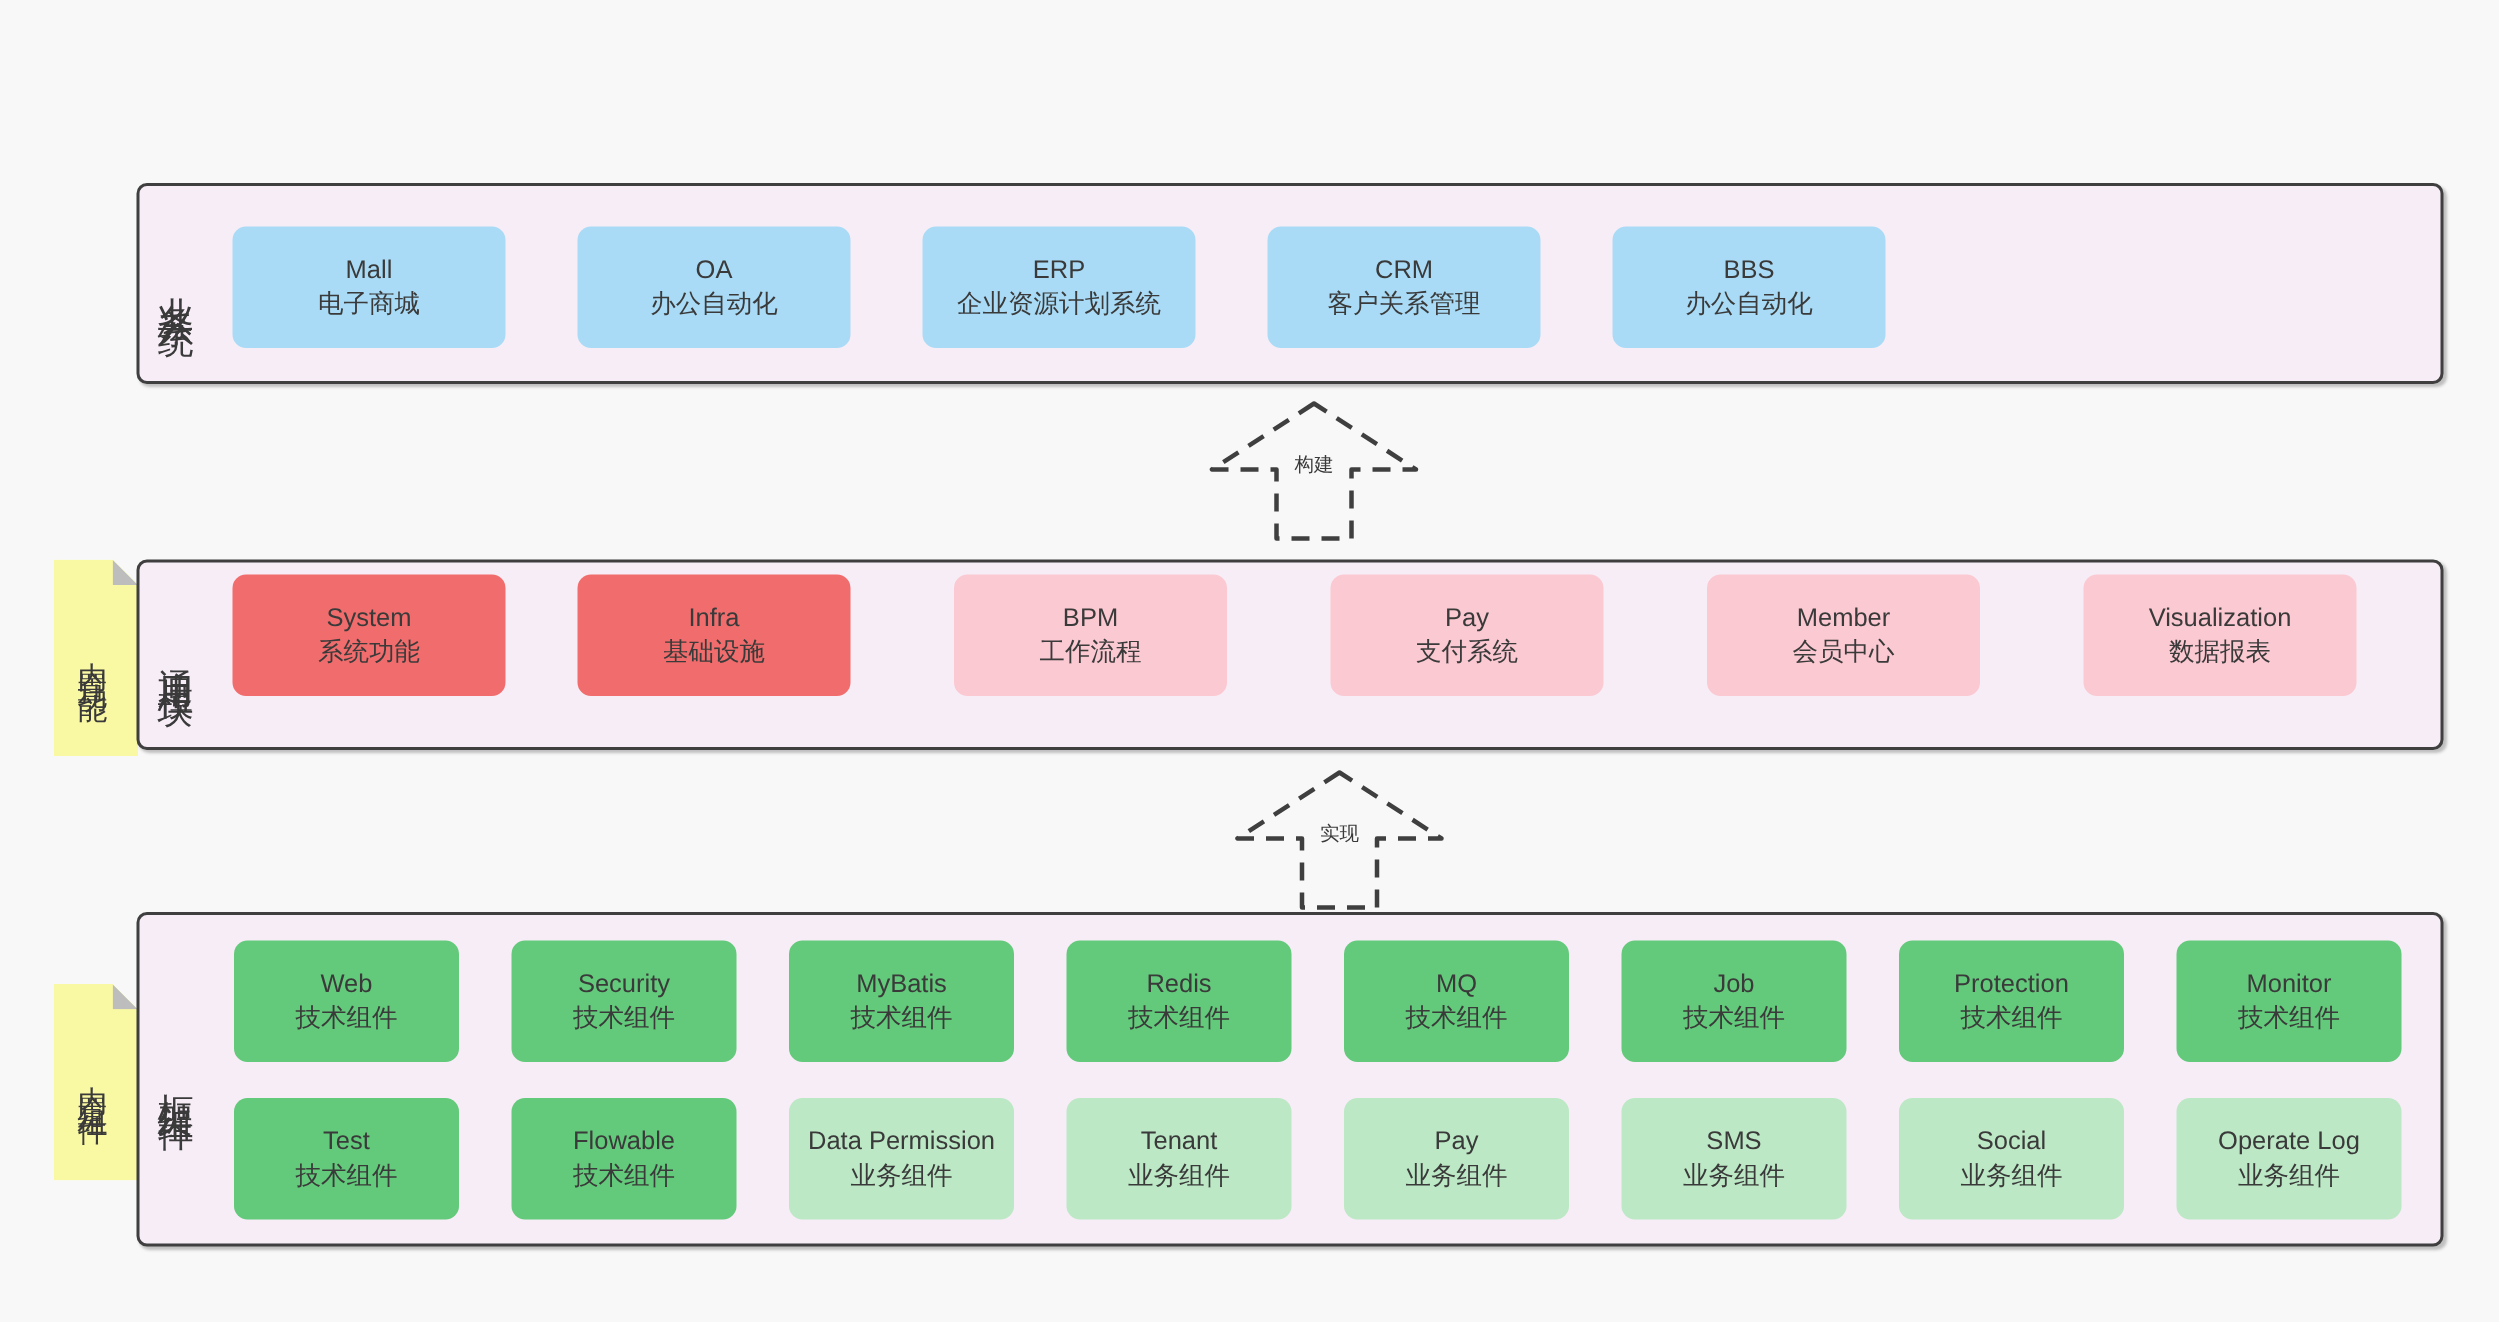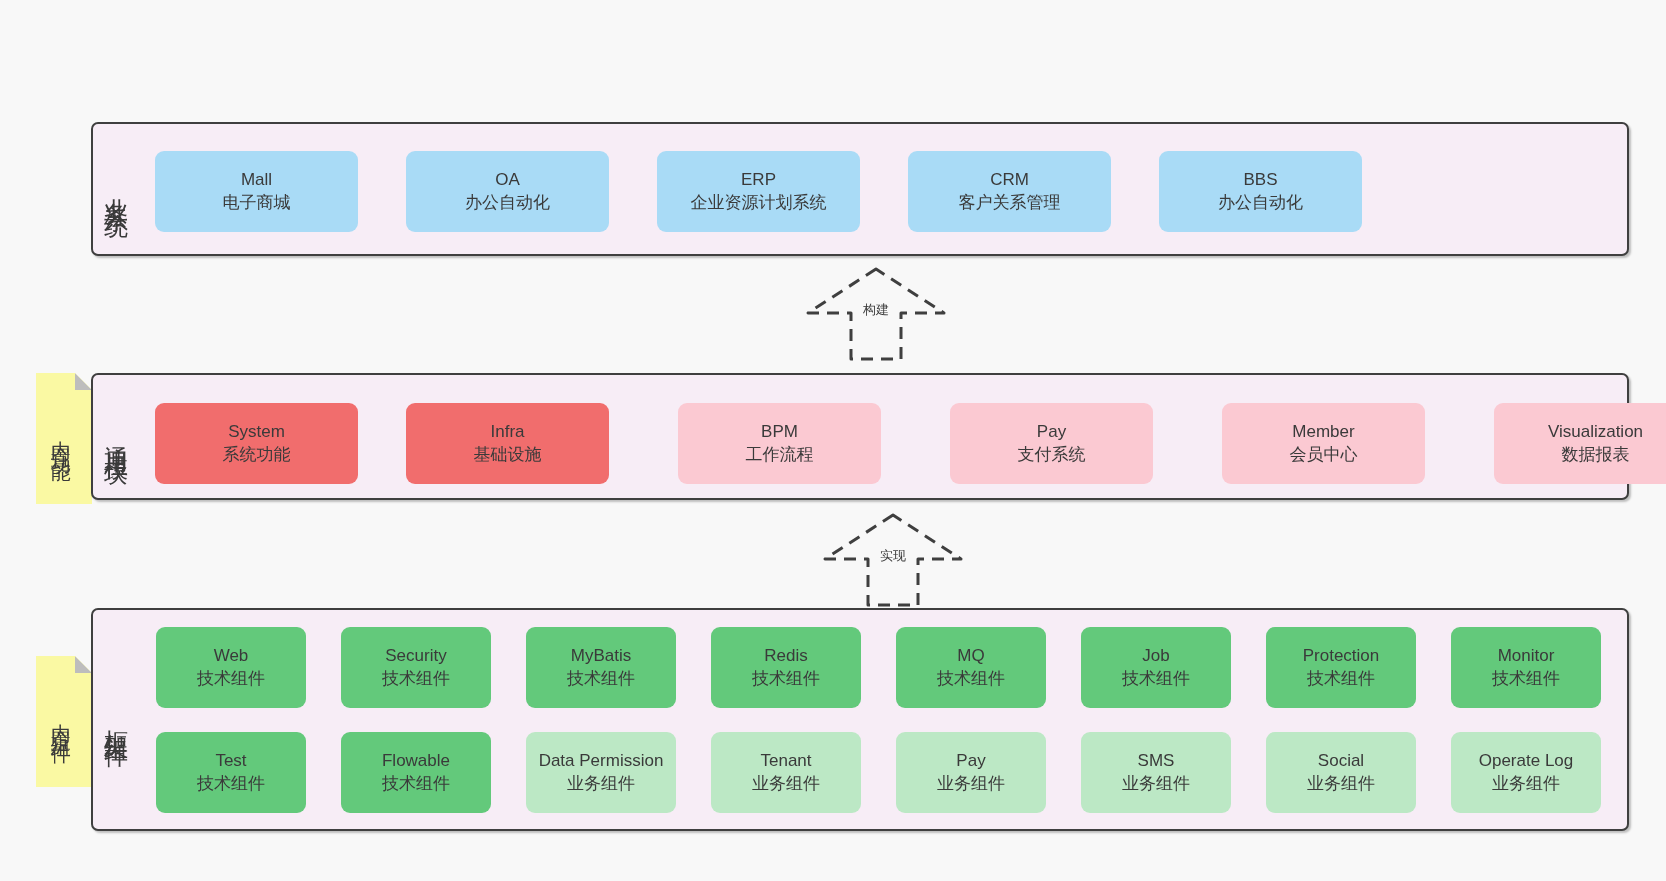--- a/index.html
+++ b/index.html
@@ -27,21 +27,21 @@
     font-size:24px; letter-spacing:5px; line-height:1; white-space:nowrap;
   }
   .box-row{position:absolute; display:flex;}
   .row-6{left:62px; gap:48px;}
   .row-8{left:63px; gap:35px;}
   .box{
     height:81px; border-radius:9px;
     display:flex; flex-direction:column; align-items:center; justify-content:center;
     text-align:center; font-size:17px; line-height:1.32; padding:2px 6px;
   }
-  .box.w-lg{width:203px;}
+  .box.w-lg{width:182px;}
   .box.w-sm{width:150px;}
   .box.blue{background:var(--blue);}
   .box.red{background:var(--red);}
   .box.pink{background:var(--pink);margin-left:21px;}
   .box.green{background:var(--green);}
   .box.lightgreen{background:var(--light-green);}
   .sticky{
     position:absolute; left:36px; width:56px; height:131px; z-index:0;
     background:var(--sticky-yellow);
     clip-path:polygon(0 0, calc(100% - 17px) 0, 100% 17px, 100% 100%, 0 100%);
@@ -105,21 +105,21 @@
 
   <div class="arrow" style="left:796px;top:266px;">
     <svg viewBox="0 0 160 96">
       <path d="M80,3 L12,47 L55,47 L55,93 L105,93 L105,47 L148,47 Z" fill="none" stroke="#3f3f3f" stroke-width="3" stroke-dasharray="12 8" stroke-linejoin="round"></path>
     </svg>
     <div class="arrow-label">构建</div>
   </div>
 
   <div class="panel" style="top:373px;height:127px;">
     <div class="panel-label">通用模块</div>
-    <div class="box-row row-6" style="top:28px;">
+    <div class="box-row row-6" style="top:8px;">
       <div class="box w-lg red">
         <div>System</div>
         <div>系统功能</div>
       </div>
       <div class="box w-lg red">
         <div>Infra</div>
         <div>基础设施</div>
       </div>
       <div class="box w-lg pink">
         <div>BPM</div>

